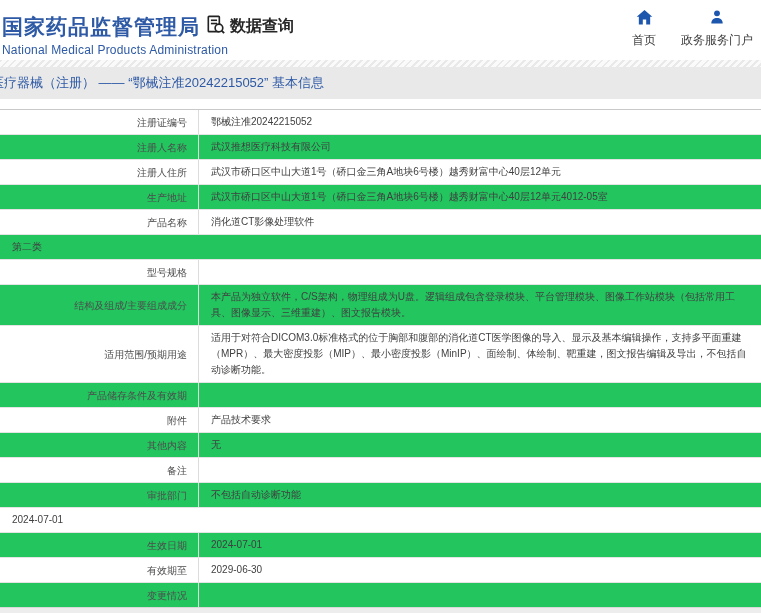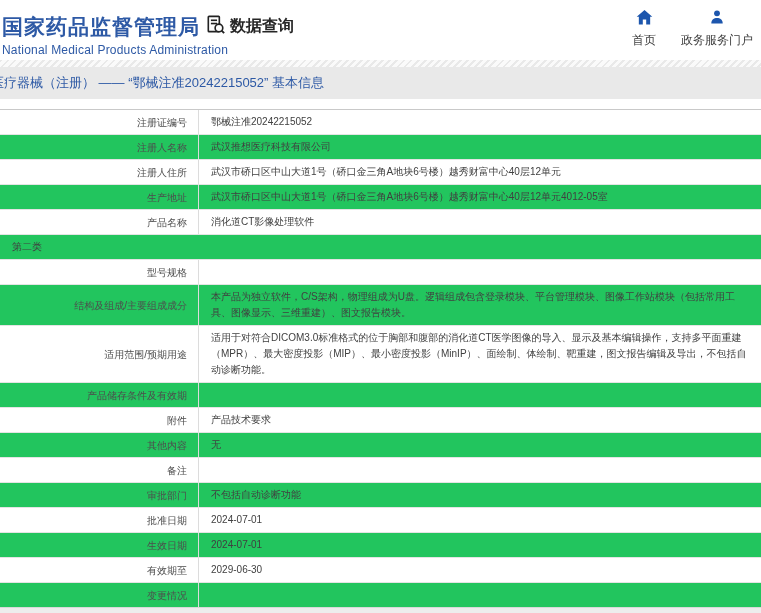--- a/index.html
+++ b/index.html
@@ -199,23 +199,20 @@
     </div>
     <div class="row alt">
       <div class="lbl">
         <span>审批部门</span>
       </div>
       <div class="val">
         <span>不包括自动诊断功能</span>
       </div>
     </div>
     <div class="row">
-      <div class="lbl">
-        <span>批准日期</span>
-      </div>
       <div class="val">
         <span>2024-07-01</span>
       </div>
     </div>
     <div class="row alt">
       <div class="lbl">
         <span>生效日期</span>
       </div>
       <div class="val">
         <span>2024-07-01</span>

